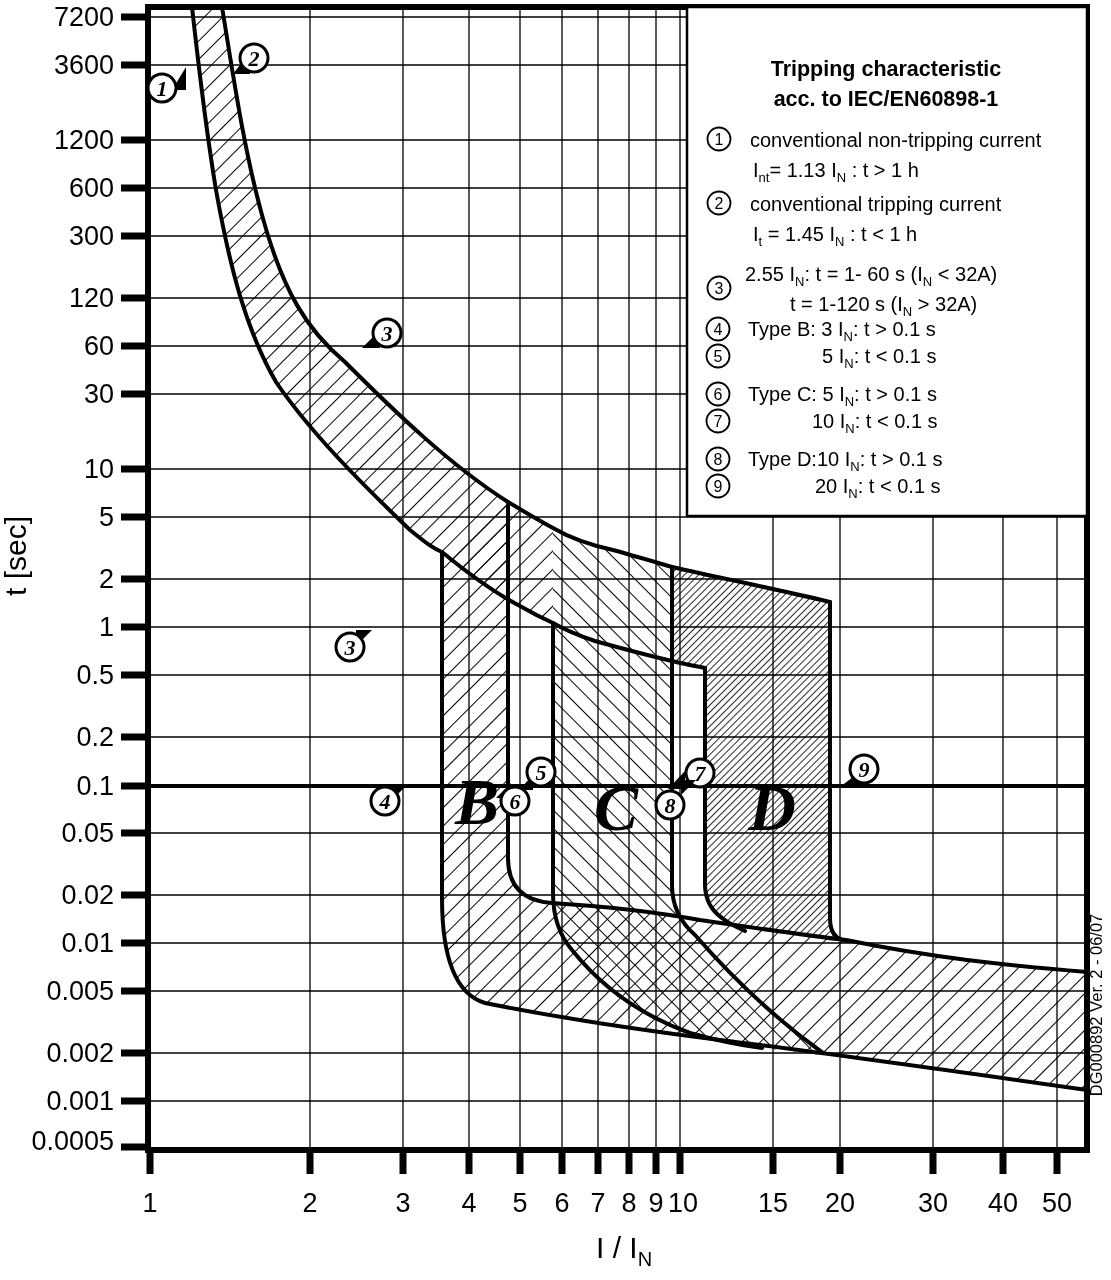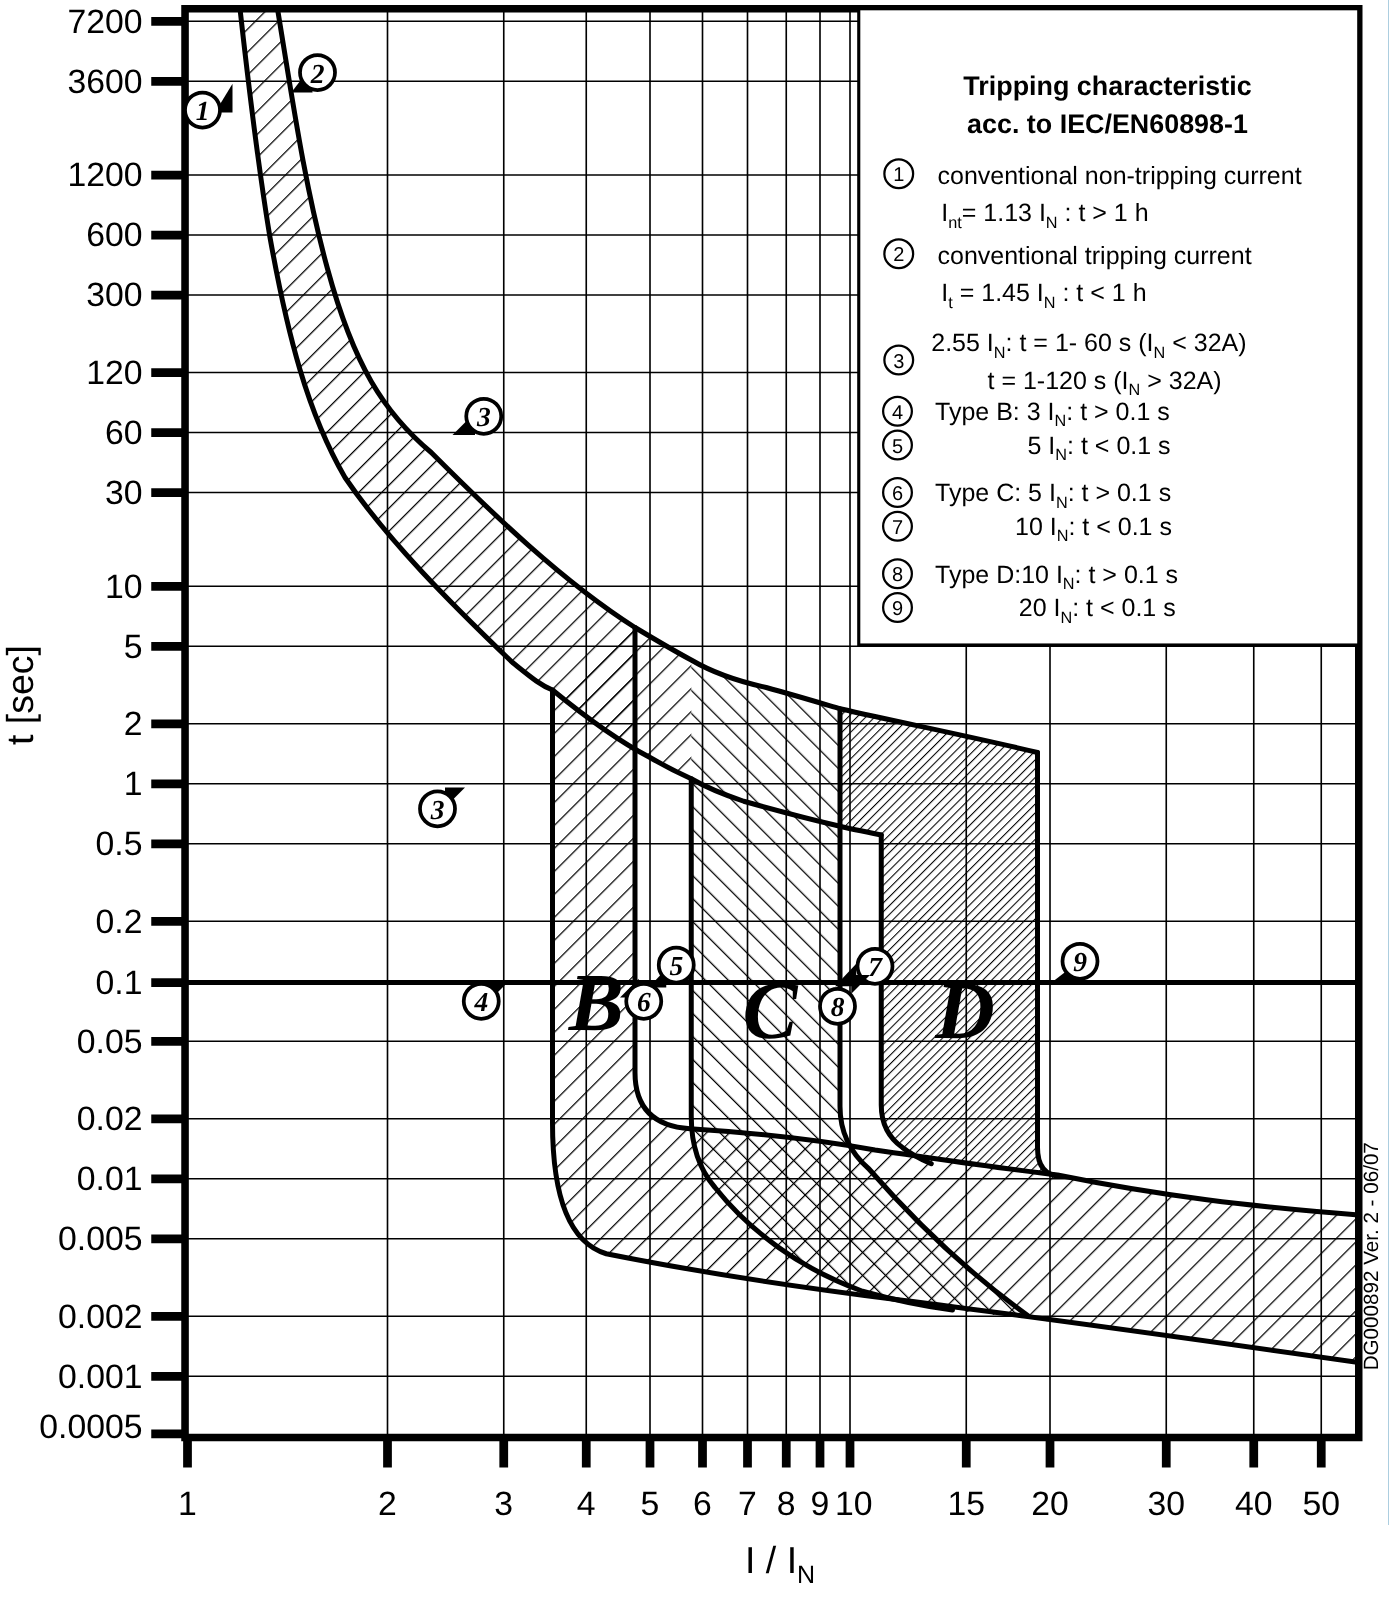--- a/index.html
+++ b/index.html
@@ -1,16 +1,16 @@
 <!DOCTYPE html>
 <html><head>
 <meta charset="utf-8">
 <style>
   html,body{margin:0;padding:0;background:#ffffff;}
-  .stage{width:1111px;height:1280px;position:relative;background:#0369a1;}
+  .stage{width:1111px;height:1280px;position:relative;background:#7dd3fc;}
   svg text{font-family:"Liberation Sans",sans-serif;fill:#000;}
   .ytick{font-size:27px;text-anchor:end;}
   .xtick{font-size:27px;text-anchor:middle;}
   .axlab{font-size:30px;}
   .axsub{font-size:20px;}
   .ltitle{font-size:21.5px;font-weight:bold;text-anchor:middle;}
   .ltxt{font-size:20px;}
   .lsub{font-size:13px;}
   .lnum{font-size:16px;text-anchor:middle;}
   .mnum{font-family:"Liberation Serif",serif;font-style:italic;font-weight:bold;font-size:22px;text-anchor:middle;}

